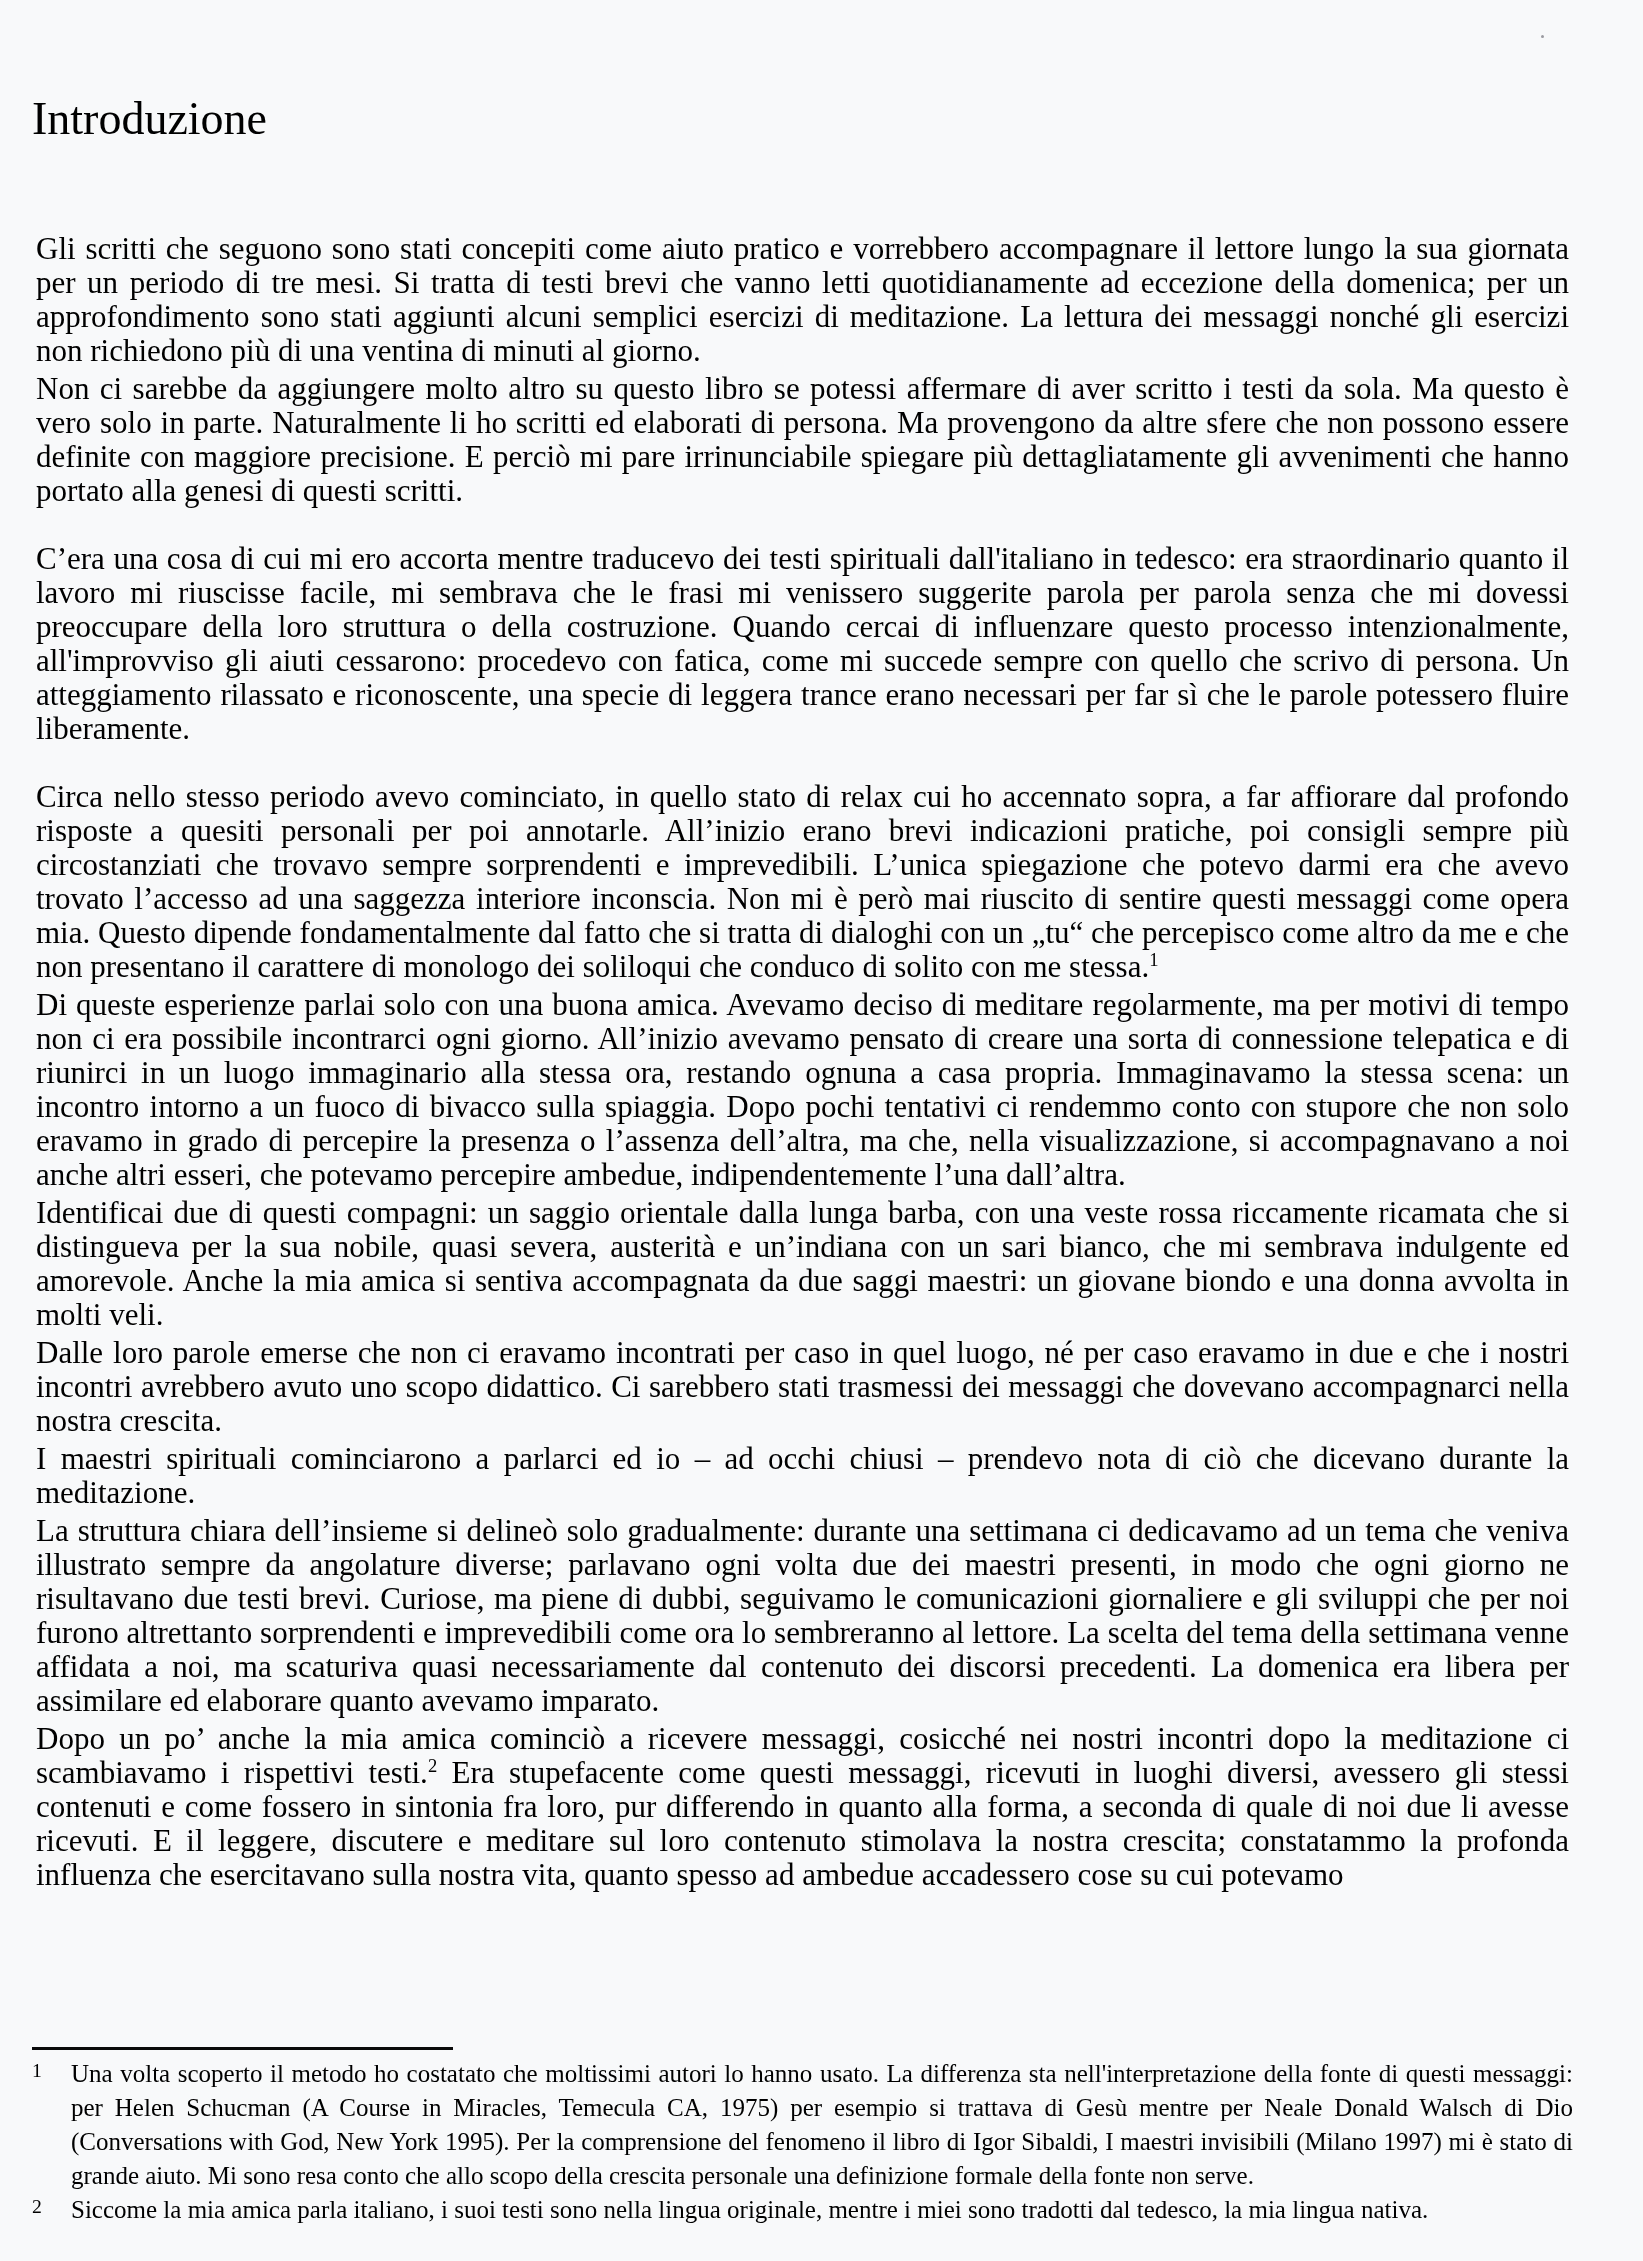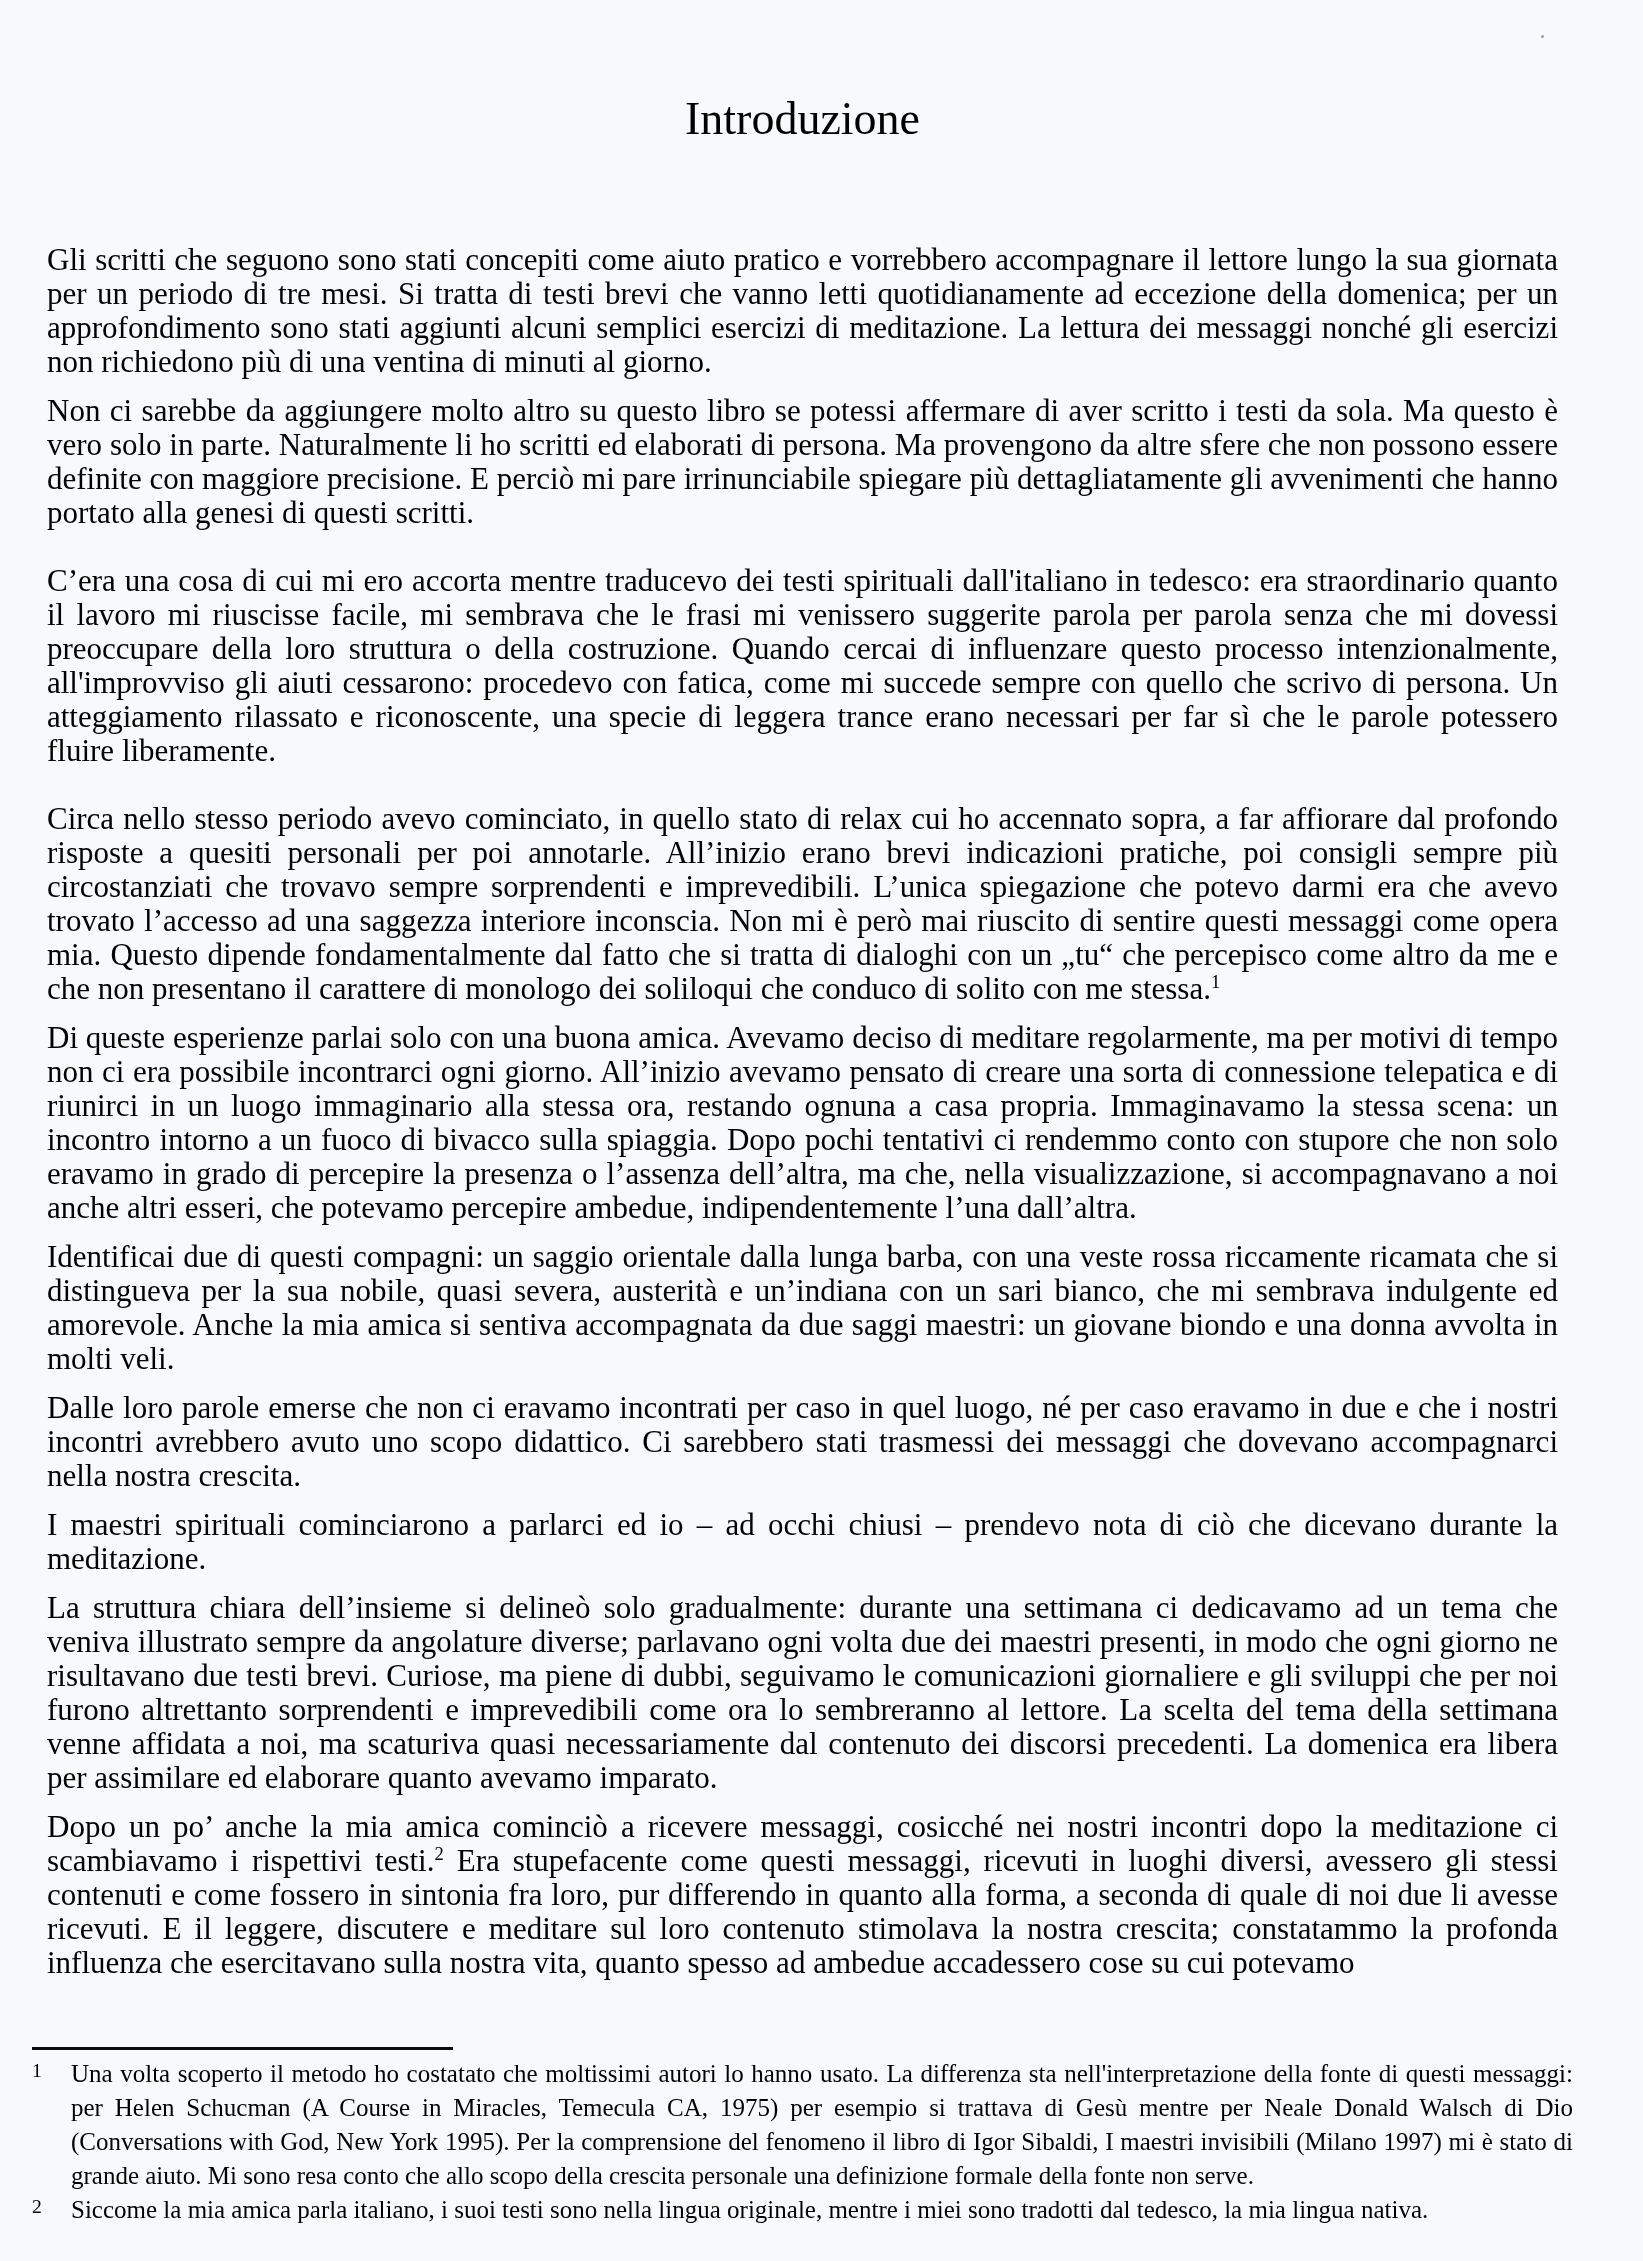--- a/index.html
+++ b/index.html
@@ -32,34 +32,33 @@
     opacity: 0.85;
   }
   .doc-title {
     position: absolute;
     top: 94px;
     left: 32px;
     width: 1541px;
     font-size: 46px;
     line-height: 50px;
     font-weight: normal;
-    text-align: center;
     margin: 0;
   }
   .content {
     position: absolute;
     top: 228px;
     left: 32px;
     width: 1541px;
     font-size: 31px;
     line-height: 34px;
     text-align: justify;
   }
   .content p {
-    margin: 15px;
+    margin: 4px;
     padding: 0;
   }
   .content p.gap-after {
     margin-bottom: 34px;
   }
   sup.fn-ref {
     font-size: 0.60em;
     line-height: 0;
     vertical-align: super;
   }

